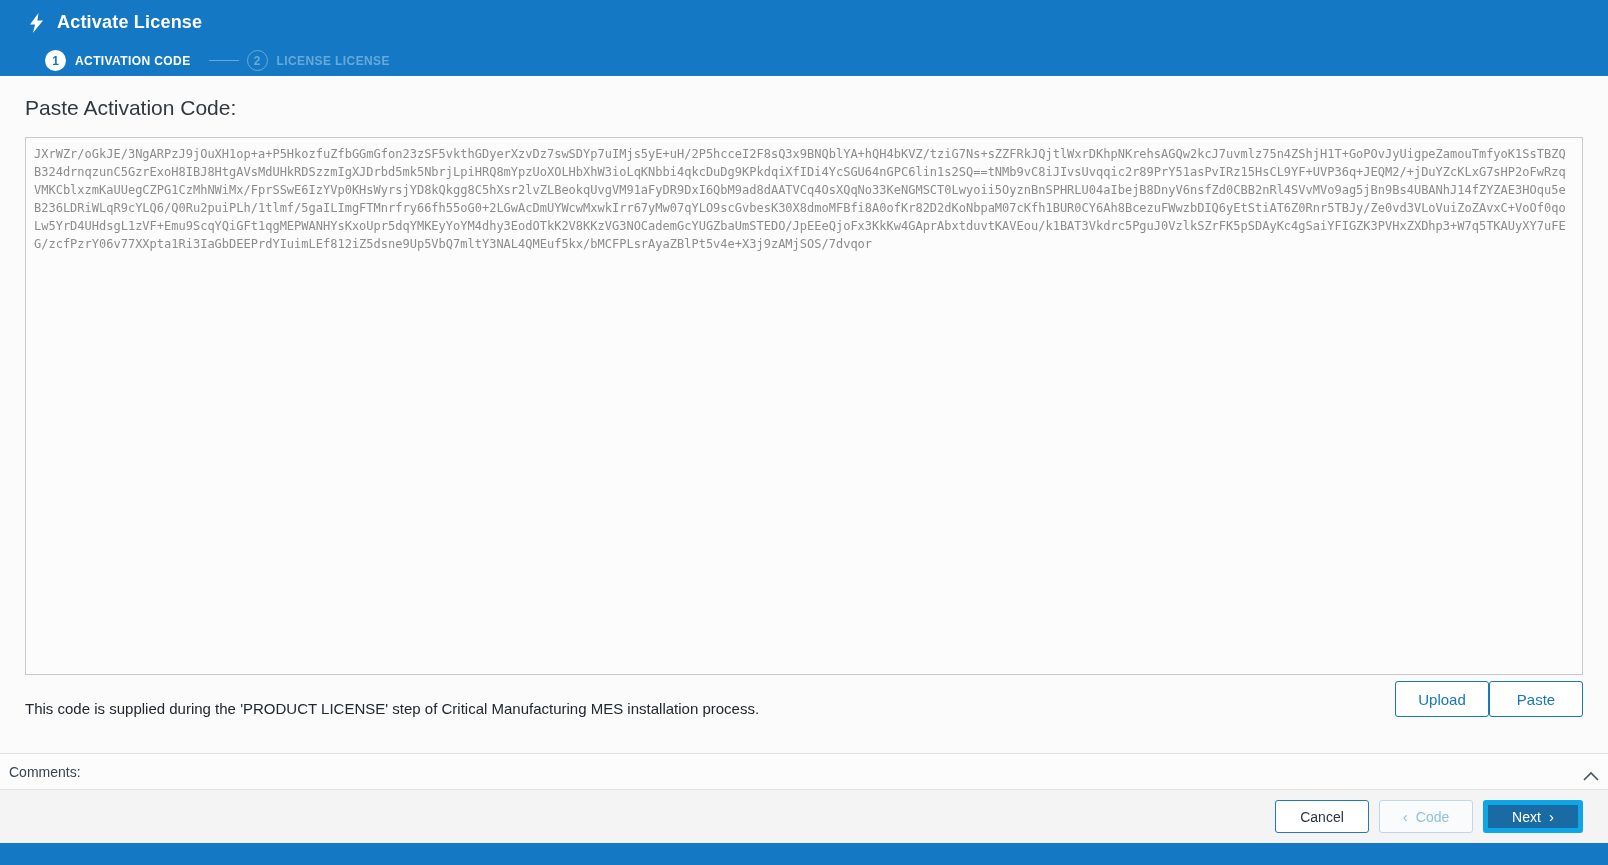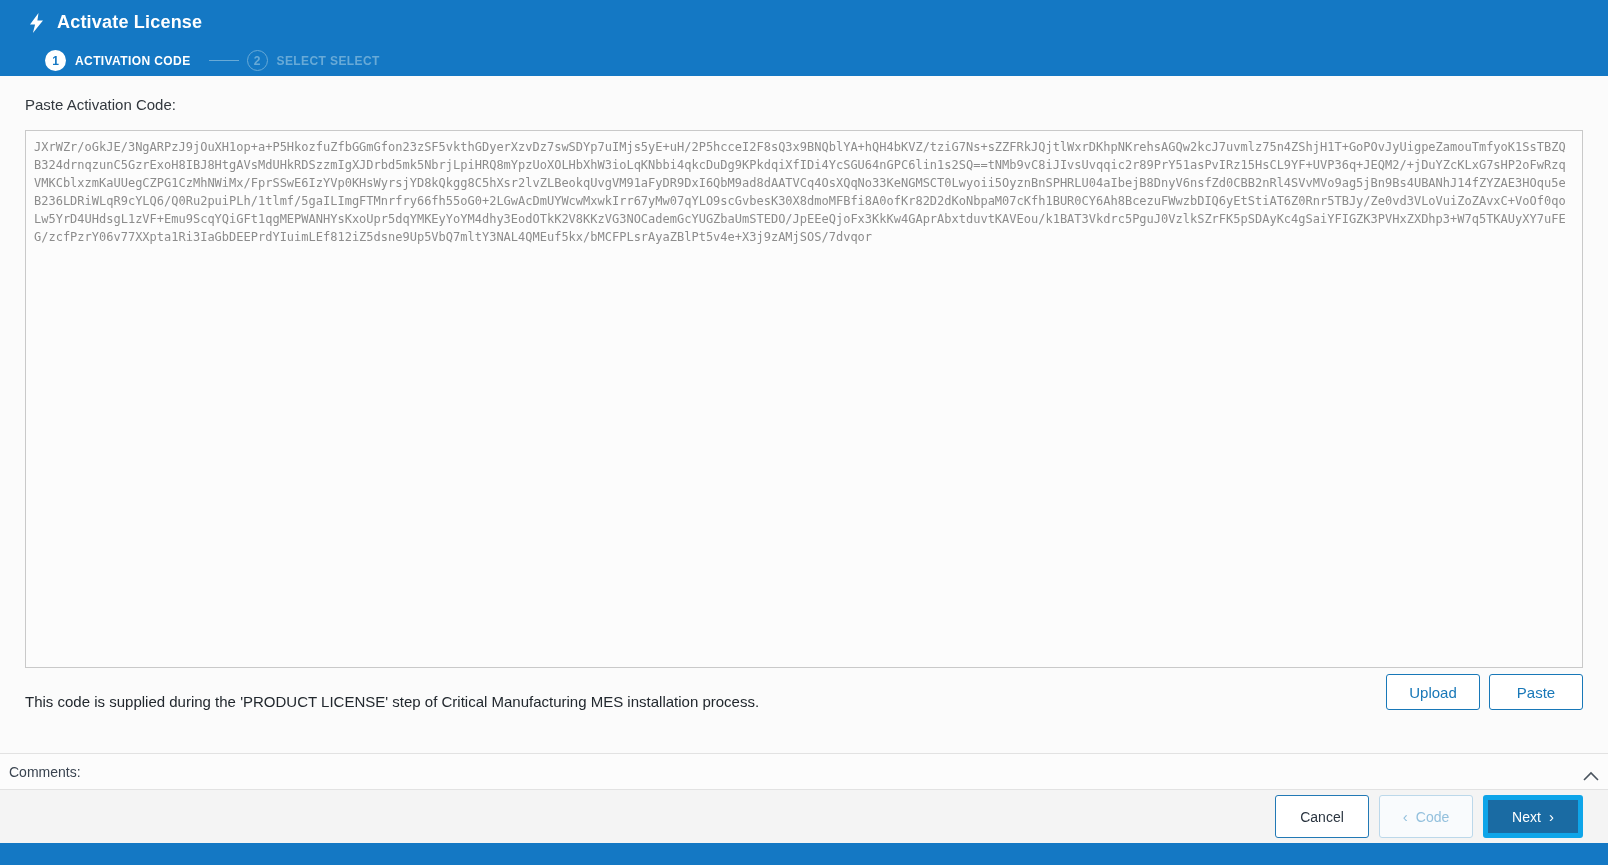--- a/index.html
+++ b/index.html
@@ -17,41 +17,41 @@
                  font-size:12px; font-weight:bold; }
   .step.active .step-circle { background:#ffffff; color:#1478c4; }
   .step.inactive .step-circle { background:transparent; border:1px solid #68aad7; color:#68aad7; }
   .step-label { font-size:12px; font-weight:bold; letter-spacing:0.4px; }
   .step.active .step-label { color:#ffffff; }
   .step.inactive .step-label { color:#68aad7; }
   .step-connector { width:30px; height:1px; background:#68aad7; margin:0 8px 0 18px; }
 
   
   .content { flex:1 1 auto; padding:0 25px; background:#fbfbfb; }
-  .field-label { margin-top:20px; font-size:15px; color:#32383e; }
+  .field-label { margin-top:20px; font-size:21px; color:#32383e; }
   .code-area { display:block; margin-top:17px; width:1558px; height:538px; background:#fcfcfc;
                border:1px solid #c9c9c9; resize:none; outline:none; overflow:hidden;
                padding:7px 8px; font-family:"DejaVu Sans Mono","Liberation Mono",monospace;
                font-size:12px; line-height:18px; color:#8c8c8c; white-space:pre; }
   .helper-row { display:flex; align-items:flex-end; justify-content:space-between; margin-top:6px; }
   .helper-text { font-size:15px; color:#22282e; }
-  .btn-group { display:flex; gap:9px; }
+  .btn-group { display:flex; }
   .btn-outline { min-width:94px; height:36px; background:#ffffff; border:1px solid #1878b8; border-radius:3px;
                  color:#1878b8; font-size:15px; font-family:"Liberation Sans",sans-serif; padding:0 22px; cursor:pointer; }
 
   
   .comments-bar { flex:0 0 auto; height:37px; background:#fcfcfc; border-top:1px solid #e2e2e2; border-bottom:1px solid #e2e2e2;
                   display:flex; align-items:center; justify-content:space-between; padding:0 9px; }
   .comments-label { font-size:14px; color:#3a4450; }
   .chevron-up { width:16px; height:10px; display:inline-block; cursor:pointer; }
 
   
   .footer { flex:0 0 auto; height:53px; background:#f4f4f4; display:flex; align-items:center; justify-content:flex-end;
             gap:10px; padding:0 25px; }
-  .btn-footer { height:43px; min-width:94px; border-radius:3px; font-size:14px; font-family:"Liberation Sans",sans-serif;
+  .btn-footer { height:33px; min-width:94px; border-radius:3px; font-size:14px; font-family:"Liberation Sans",sans-serif;
                 display:inline-flex; align-items:center; justify-content:center; gap:8px; cursor:pointer; padding:0 16px; }
   .btn-cancel { background:#ffffff; border:1px solid #2279b5; color:#2b3540; }
   .btn-back { background:#f9fbfd; border:1px solid #bcd8ea; color:#93c0dd; cursor:default; }
   .btn-next { background:#1a6ba3; border:5px solid #0ea5e9; color:#ffffff; min-width:100px; }
   .chev { font-size:15px; line-height:1; }
 
   .bottom-strip { flex:0 0 auto; height:22px; background:#1478c4; }
 </style>
 </head>
 <body>
@@ -68,21 +68,21 @@
       <span class="app-title">Activate License</span>
     </div>
     <div class="steps-row">
       <div class="step active">
         <span class="step-circle">1</span>
         <span class="step-label">ACTIVATION CODE</span>
       </div>
       <span class="step-connector"></span>
       <div class="step inactive">
         <span class="step-circle">2</span>
-        <span class="step-label">SELECT SELECT</span>
+        <span class="step-label">LICENSE LICENSE</span>
       </div>
     </div>
   </header>
 
   <main class="content">
     <div class="field-label">Paste Activation Code:</div>
     <textarea class="code-area" wrap="off" spellcheck="false" style="">JXrWZr/oGkJE/3NgARPzJ9jOuXH1op+a+P5HkozfuZfbGGmGfon23zSF5vkthGDyerXzvDz7swSDYp7uIMjs5yE+uH/2P5hcceI2F8sQ3x9BNQblYA+hQH4bKVZ/tziG7Ns+sZZFRkJQjtlWxrDKhpNKrehsAGQw2kcJ7uvmlz75n4ZShjH1T+GoPOvJyUigpeZamouTmfyoK1SsTBZQ
 B324drnqzunC5GzrExoH8IBJ8HtgAVsMdUHkRDSzzmIgXJDrbd5mk5NbrjLpiHRQ8mYpzUoXOLHbXhW3ioLqKNbbi4qkcDuDg9KPkdqiXfIDi4YcSGU64nGPC6lin1s2SQ==tNMb9vC8iJIvsUvqqic2r89PrY51asPvIRz15HsCL9YF+UVP36q+JEQM2/+jDuYZcKLxG7sHP2oFwRzq
 VMKCblxzmKaUUegCZPG1CzMhNWiMx/FprSSwE6IzYVp0KHsWyrsjYD8kQkgg8C5hXsr2lvZLBeokqUvgVM91aFyDR9DxI6QbM9ad8dAATVCq4OsXQqNo33KeNGMSCT0Lwyoii5OyznBnSPHRLU04aIbejB8DnyV6nsfZd0CBB2nRl4SVvMVo9ag5jBn9Bs4UBANhJ14fZYZAE3HOqu5e
 B236LDRiWLqR9cYLQ6/Q0Ru2puiPLh/1tlmf/5gaILImgFTMnrfry66fh55oG0+2LGwAcDmUYWcwMxwkIrr67yMw07qYLO9scGvbesK30X8dmoMFBfi8A0ofKr82D2dKoNbpaM07cKfh1BUR0CY6Ah8BcezuFWwzbDIQ6yEtStiAT6Z0Rnr5TBJy/Ze0vd3VLoVuiZoZAvxC+VoOf0qo

